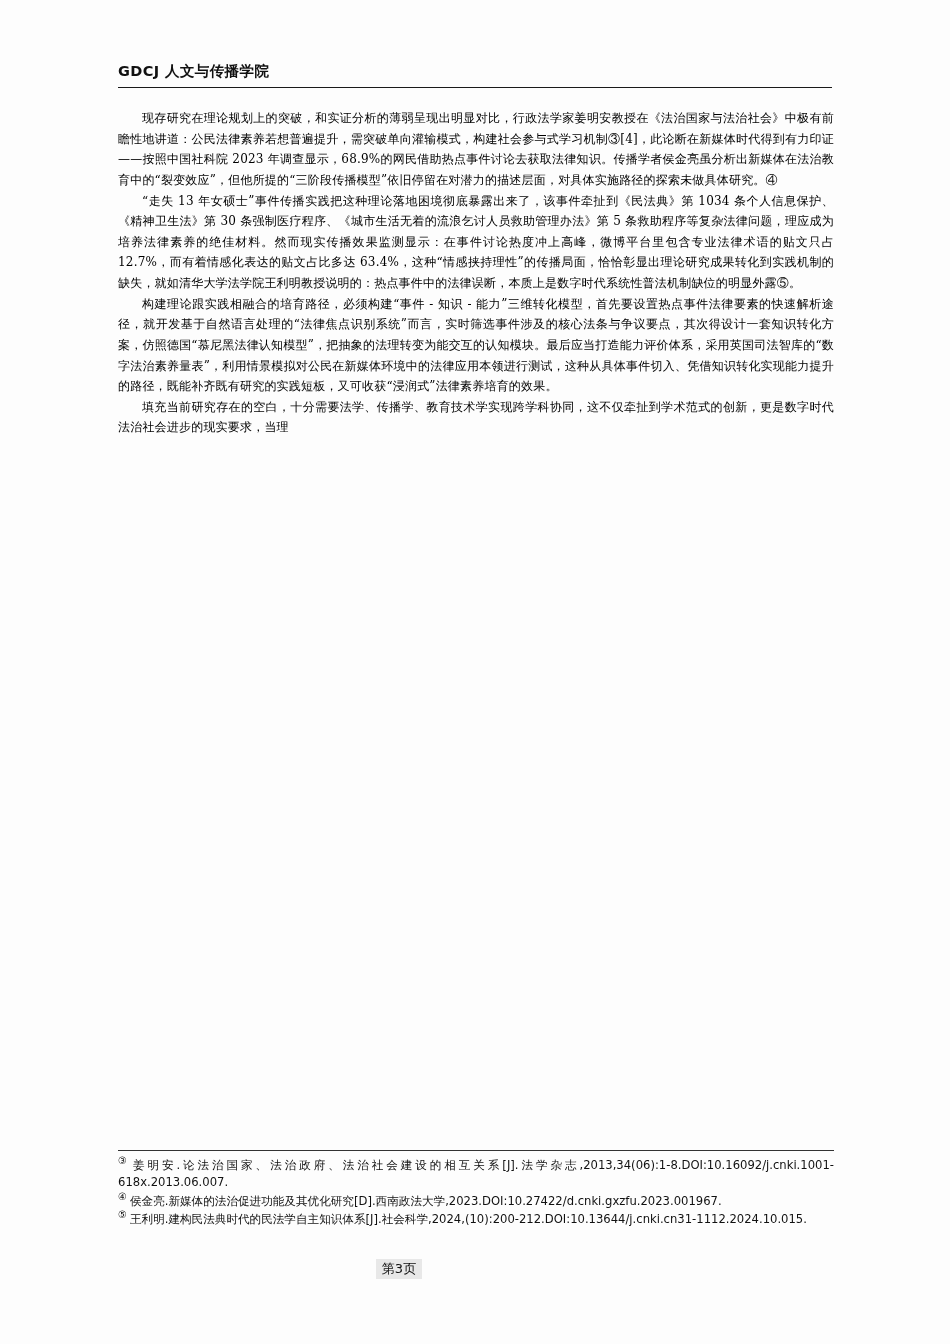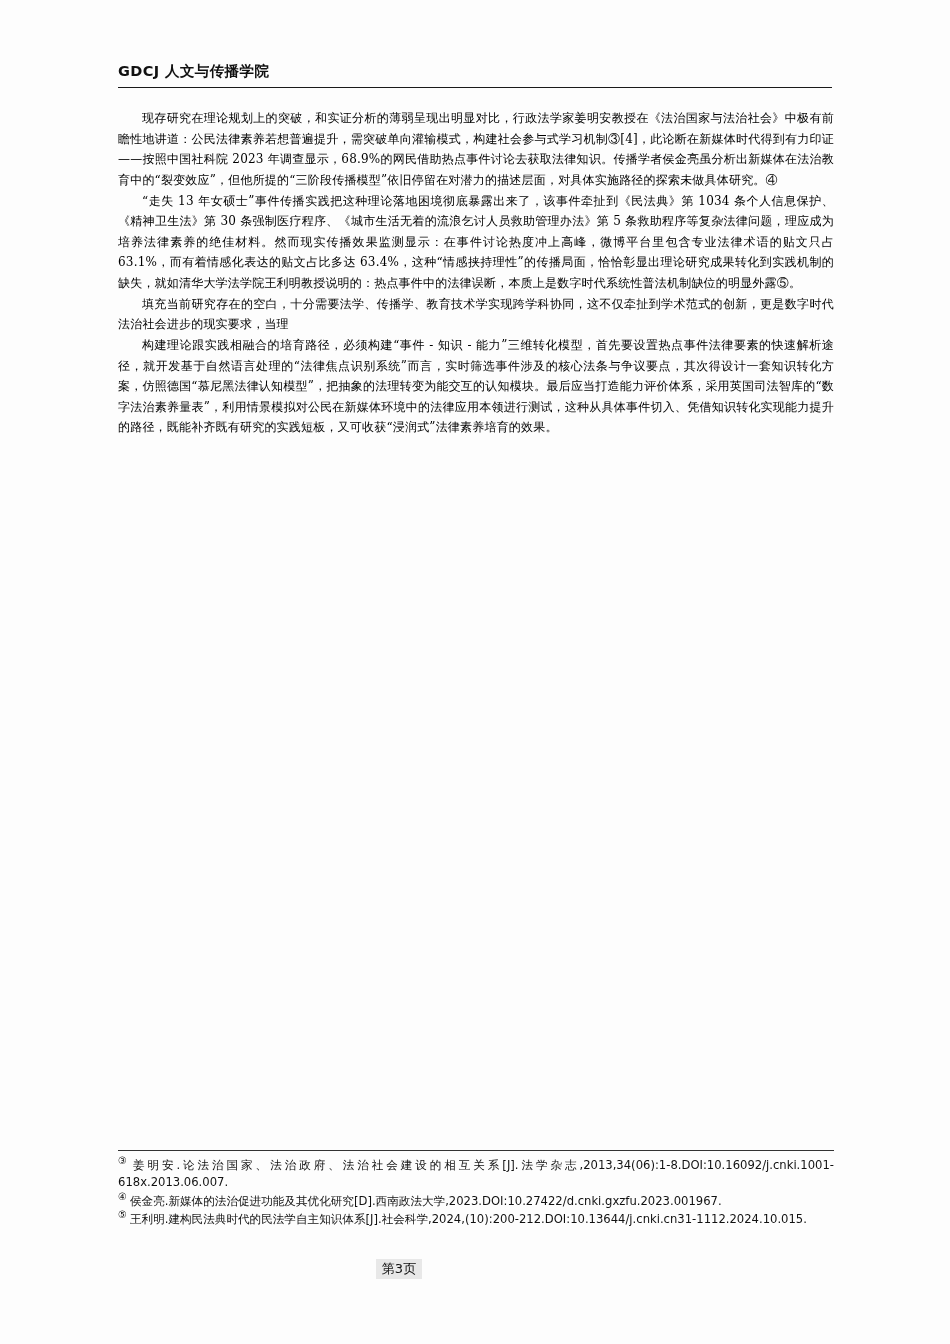--- a/index.html
+++ b/index.html
@@ -102,23 +102,23 @@
 
 <div class="page">
 
   <div class="header">
     <div class="header-title">GDCJ 人文与传播学院</div>
     <div class="header-rule"></div>
   </div>
 
   <div class="content">
     <p class="body-par">现存研究在理论规划上的突破，和实证分析的薄弱呈现出明显对比，行政法学家姜明安教授在《法治国家与法治社会》中极有前瞻性地讲道：公民法律素养若想普遍提升，需突破单向灌输模式，构建社会参与式学习机制③[4]，此论断在新媒体时代得到有力印证——按照中国社科院 2023 年调查显示，68.9%的网民借助热点事件讨论去获取法律知识。传播学者侯金亮虽分析出新媒体在法治教育中的“裂变效应”，但他所提的“三阶段传播模型”依旧停留在对潜力的描述层面，对具体实施路径的探索未做具体研究。④</p>
-    <p class="body-par">“走失 13 年女硕士”事件传播实践把这种理论落地困境彻底暴露出来了，该事件牵扯到《民法典》第 1034 条个人信息保护、《精神卫生法》第 30 条强制医疗程序、《城市生活无着的流浪乞讨人员救助管理办法》第 5 条救助程序等复杂法律问题，理应成为培养法律素养的绝佳材料。然而现实传播效果监测显示：在事件讨论热度冲上高峰，微博平台里包含专业法律术语的贴文只占 63.1%，而有着情感化表达的贴文占比多达 63.4%，这种“情感挟持理性”的传播局面，恰恰彰显出理论研究成果转化到实践机制的缺失，就如清华大学法学院王利明教授说明的：热点事件中的法律误断，本质上是数字时代系统性普法机制缺位的明显外露⑤。</p>
+    <p class="body-par">“走失 13 年女硕士”事件传播实践把这种理论落地困境彻底暴露出来了，该事件牵扯到《民法典》第 1034 条个人信息保护、《精神卫生法》第 30 条强制医疗程序、《城市生活无着的流浪乞讨人员救助管理办法》第 5 条救助程序等复杂法律问题，理应成为培养法律素养的绝佳材料。然而现实传播效果监测显示：在事件讨论热度冲上高峰，微博平台里包含专业法律术语的贴文只占 12.7%，而有着情感化表达的贴文占比多达 63.4%，这种“情感挟持理性”的传播局面，恰恰彰显出理论研究成果转化到实践机制的缺失，就如清华大学法学院王利明教授说明的：热点事件中的法律误断，本质上是数字时代系统性普法机制缺位的明显外露⑤。</p>
+    <p class="body-par">构建理论跟实践相融合的培育路径，必须构建“事件 - 知识 - 能力”三维转化模型，首先要设置热点事件法律要素的快速解析途径，就开发基于自然语言处理的“法律焦点识别系统”而言，实时筛选事件涉及的核心法条与争议要点，其次得设计一套知识转化方案，仿照德国“慕尼黑法律认知模型”，把抽象的法理转变为能交互的认知模块。最后应当打造能力评价体系，采用英国司法智库的“数字法治素养量表”，利用情景模拟对公民在新媒体环境中的法律应用本领进行测试，这种从具体事件切入、凭借知识转化实现能力提升的路径，既能补齐既有研究的实践短板，又可收获“浸润式”法律素养培育的效果。</p>
     <p class="body-par">填充当前研究存在的空白，十分需要法学、传播学、教育技术学实现跨学科协同，这不仅牵扯到学术范式的创新，更是数字时代法治社会进步的现实要求，当理</p>
-    <p class="body-par">构建理论跟实践相融合的培育路径，必须构建“事件 - 知识 - 能力”三维转化模型，首先要设置热点事件法律要素的快速解析途径，就开发基于自然语言处理的“法律焦点识别系统”而言，实时筛选事件涉及的核心法条与争议要点，其次得设计一套知识转化方案，仿照德国“慕尼黑法律认知模型”，把抽象的法理转变为能交互的认知模块。最后应当打造能力评价体系，采用英国司法智库的“数字法治素养量表”，利用情景模拟对公民在新媒体环境中的法律应用本领进行测试，这种从具体事件切入、凭借知识转化实现能力提升的路径，既能补齐既有研究的实践短板，又可收获“浸润式”法律素养培育的效果。</p>
   </div>
 
   <div class="footnotes">
     <div class="fn-rule"></div>
     <p class="fn">
       <span class="marker">③</span><span>姜明安.论法治国家、法治政府、法治社会建设的相互关系[J].法学杂志,2013,34(06):1-8.DOI:10.16092/j.cnki.1001-618x.2013.06.007.</span>
     </p>
     <p class="fn">
       <span class="marker">④</span><span>侯金亮.新媒体的法治促进功能及其优化研究[D].西南政法大学,2023.DOI:10.27422/d.cnki.gxzfu.2023.001967.</span>
     </p>

